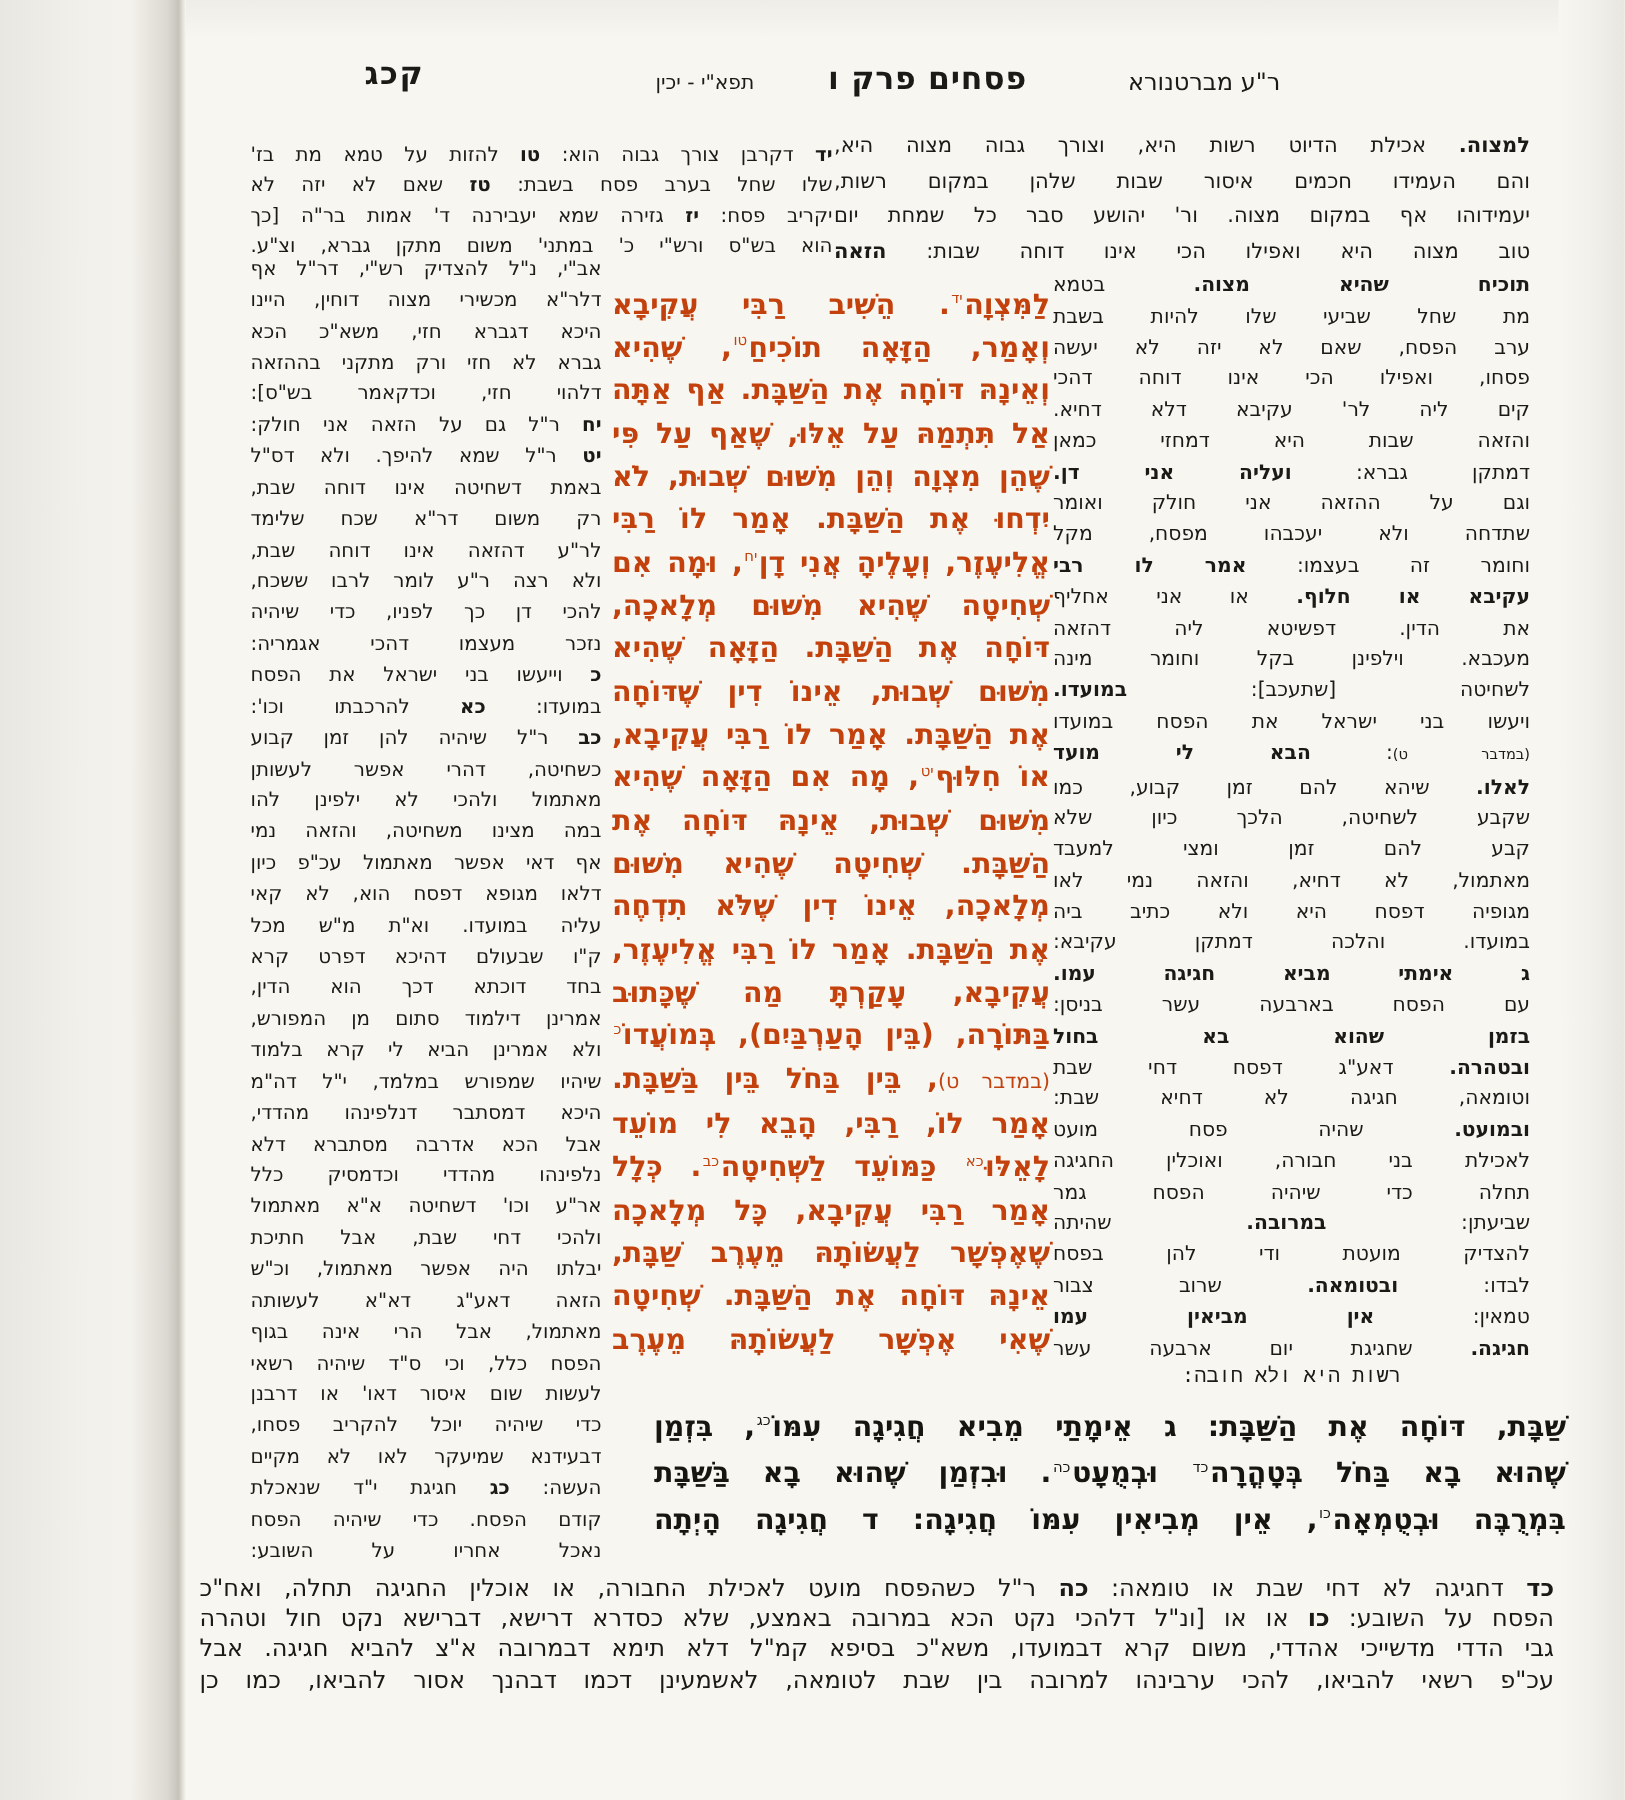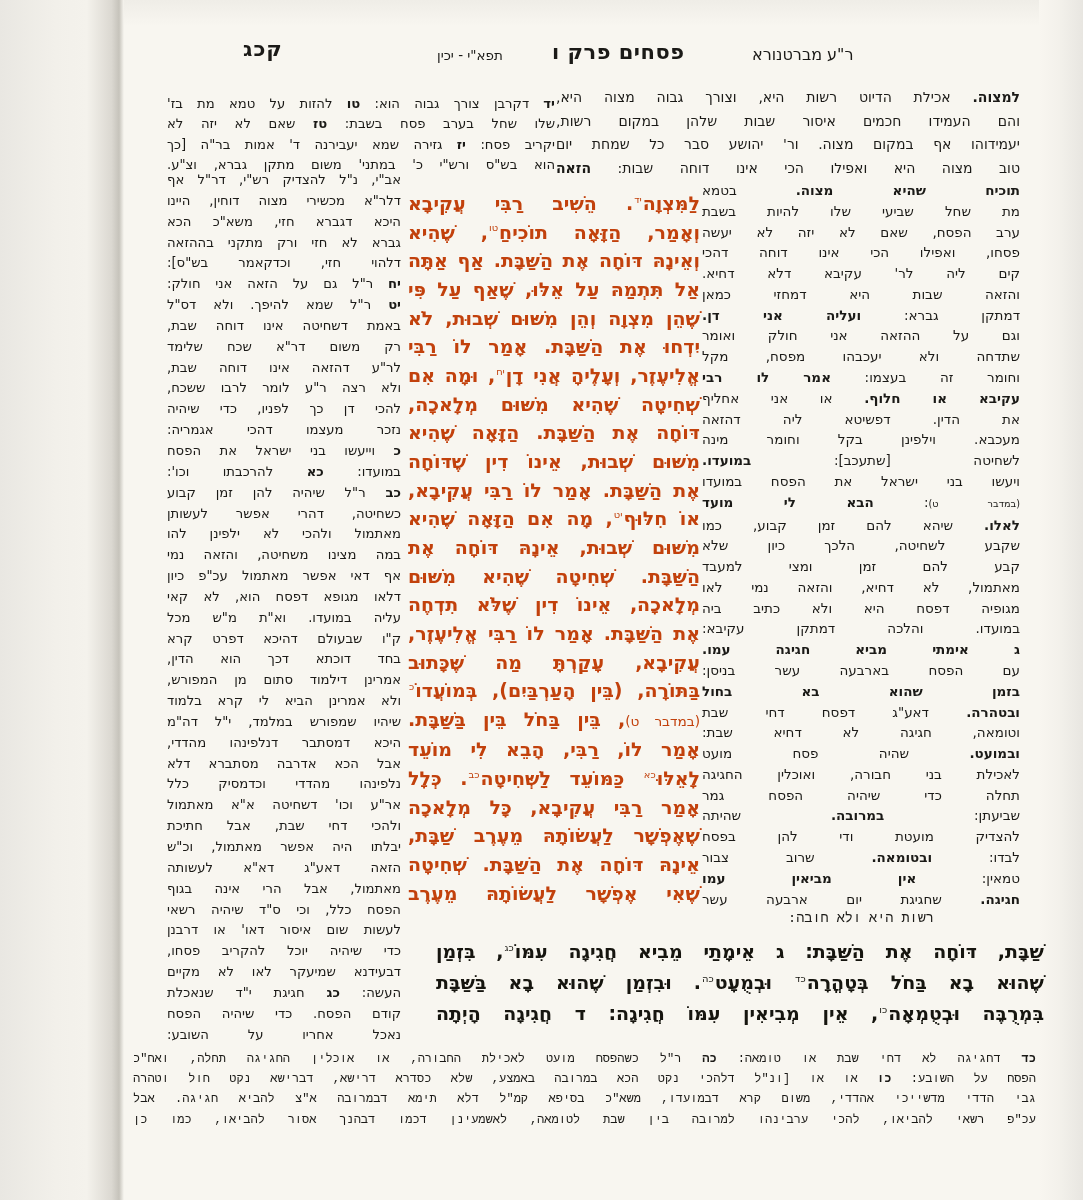--- a/index.html
+++ b/index.html
@@ -18,21 +18,21 @@
   .hdr-folio{left:243px;top:37px;font-size:21px;font-weight:bold;letter-spacing:1px;}
   .col{position:absolute;direction:rtl;}
   .ln{text-align:justify;text-align-last:justify;white-space:nowrap;}
   .ln.center{text-align:left;text-align-last:center;font-family:Liberation Mono, monospace;}
   .bart-wide{left:556px;top:86px;width:464px;font-size:14px;line-height:23.5px;}
   .bart-col{left:702px;top:180px;width:318px;font-size:13.5px;line-height:20.78px;}
   .mish-col{left:408px;top:189px;width:292px;font-size:19px;line-height:28.65px;font-weight:bold;color:#c2410c;}
   .mish-bottom{left:436px;top:936px;width:608px;font-size:19px;line-height:31px;font-weight:bold;color:#16150f;}
   .yach-wide{left:167px;top:94px;width:388px;font-size:13.2px;line-height:20.4px;}
   .yach-col{left:167px;top:170px;width:234px;font-size:13.2px;line-height:20.85px;}
-  .footnotes{left:133px;top:1049px;width:903px;font-size:12px;line-height:20.2px;font-family:Liberation Mono, monospace;}
+  .footnotes{left:133px;top:1049px;width:903px;font-size:16px;line-height:20.2px;}
   sup{font-size:.52em;font-weight:400;line-height:0;margin:0 1px;}
   .sm{font-size:.72em;font-weight:400;}
   b{font-weight:bold;}
 </style>
 </head>
 <body>
 
 <div class="page">
   <div class="edge-top"></div>
   <div class="edge-left"></div>

